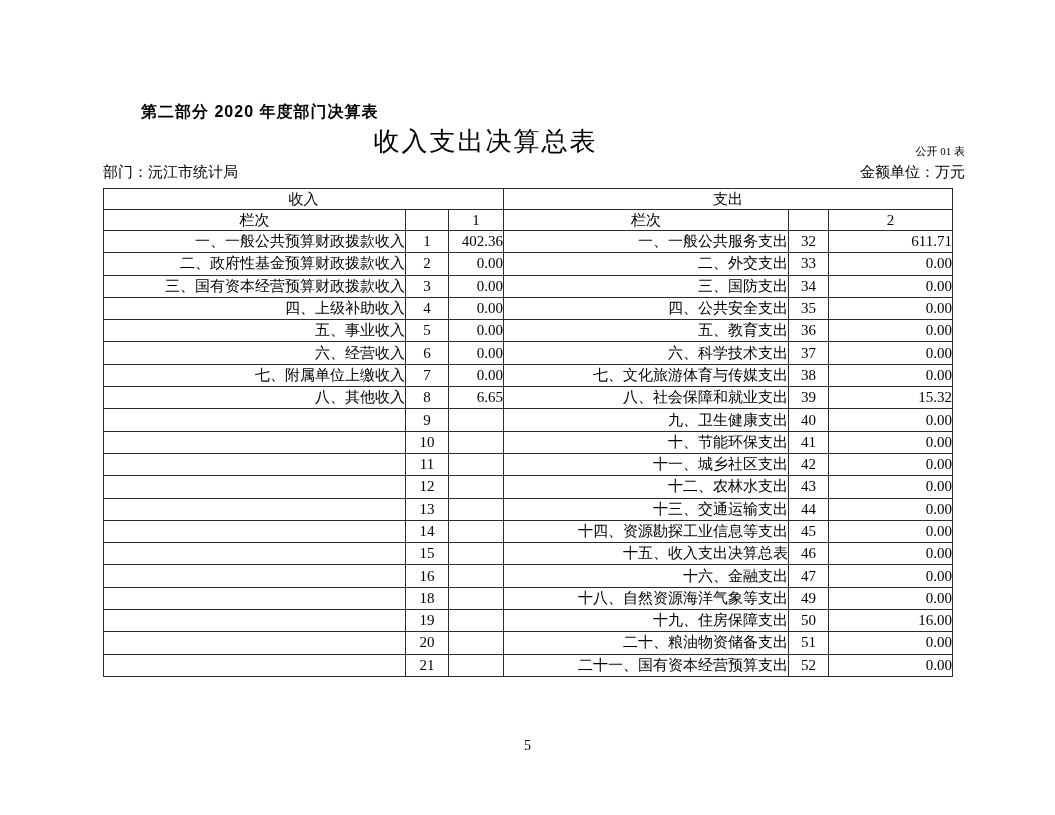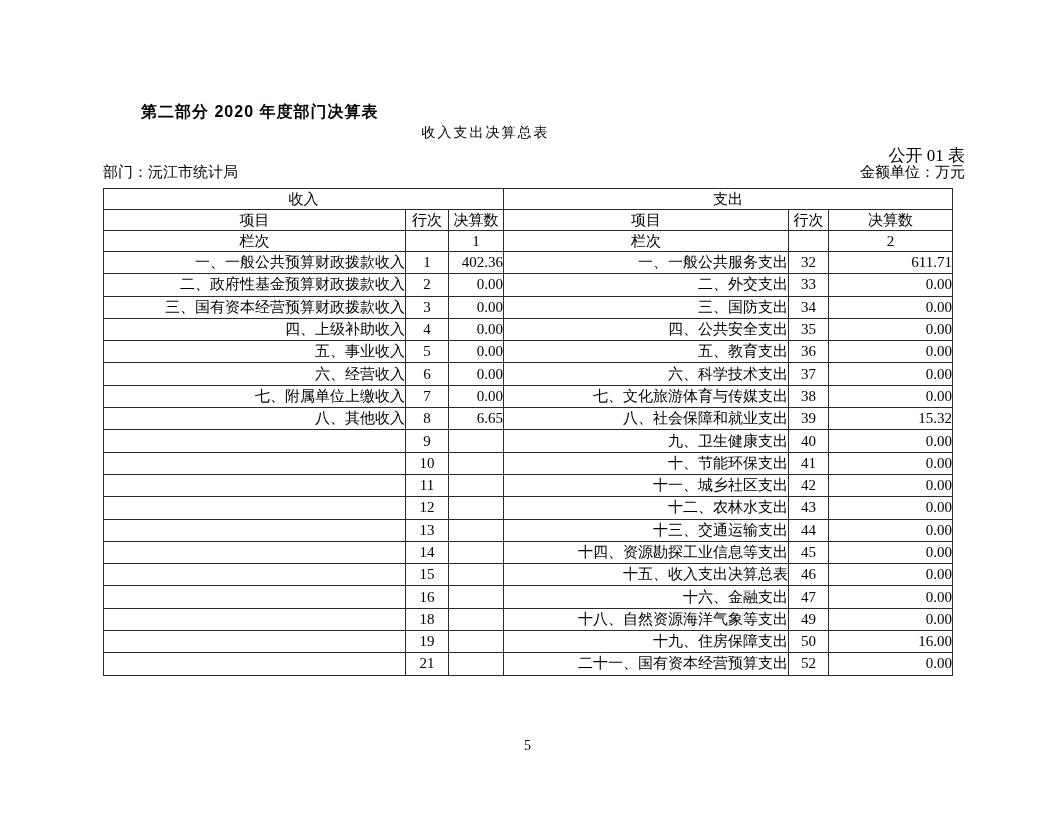--- a/index.html
+++ b/index.html
@@ -17,28 +17,28 @@
     font-family: "Liberation Sans", "DejaVu Sans", sans-serif;
     font-weight: bold;
     font-size: 16px;
     letter-spacing: 1px;
     white-space: nowrap;
   }
   .table-title {
     position: absolute;
     left: 0; top: 124px; width: 971px;
     text-align: center;
-    font-size: 14px;
+    font-size: 26px;
     letter-spacing: 2px;
     white-space: nowrap;
   }
   .table-code {
     position: absolute;
     top: 144px; right: 90px;
-    font-size: 17px;
+    font-size: 11px;
     white-space: nowrap;
   }
   .meta-line {
     position: absolute;
     left: 103px; top: 163px;
     width: 862px;
     display: flex;
     justify-content: space-between;
     font-size: 15px;
     white-space: nowrap;
@@ -92,28 +92,20 @@
     <col style="width:285px">
     <col style="width:40px">
     <col style="width:124px">
   </colgroup>
   <thead>
     <tr>
       <td colspan="3">收入</td>
       <td colspan="3">支出</td>
     </tr>
     <tr>
-      <td>项目</td>
-      <td>行次</td>
-      <td>决算数</td>
-      <td>项目</td>
-      <td>行次</td>
-      <td>决算数</td>
-    </tr>
-    <tr>
       <td>栏次</td>
       <td></td>
       <td>1</td>
       <td>栏次</td>
       <td></td>
       <td>2</td>
     </tr>
   </thead>
   <tbody>
       <tr>
@@ -255,20 +247,28 @@
       <tr>
         <td class="c-item"></td>
         <td class="c-line">19</td>
         <td class="c-amount"></td>
         <td class="c-item">十九、住房保障支出</td>
         <td class="c-line">50</td>
         <td class="c-amount">16.00</td>
       </tr>
       <tr>
         <td class="c-item"></td>
+        <td class="c-line">20</td>
+        <td class="c-amount"></td>
+        <td class="c-item">二十、粮油物资储备支出</td>
+        <td class="c-line">51</td>
+        <td class="c-amount">0.00</td>
+      </tr>
+      <tr>
+        <td class="c-item"></td>
         <td class="c-line">21</td>
         <td class="c-amount"></td>
         <td class="c-item">二十一、国有资本经营预算支出</td>
         <td class="c-line">52</td>
         <td class="c-amount">0.00</td>
       </tr>
     </tbody>
 </table>
 
 <div class="page-num">5</div>

